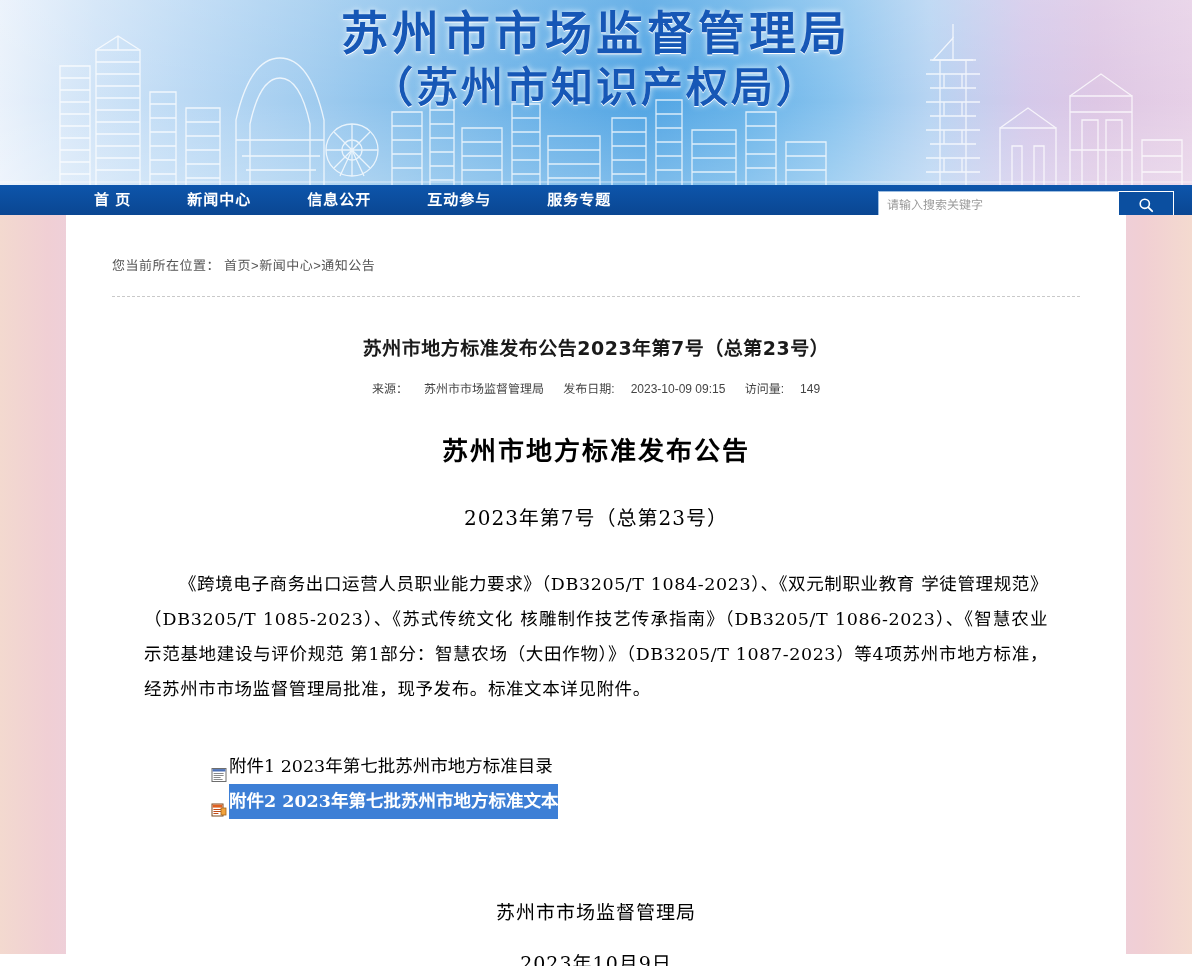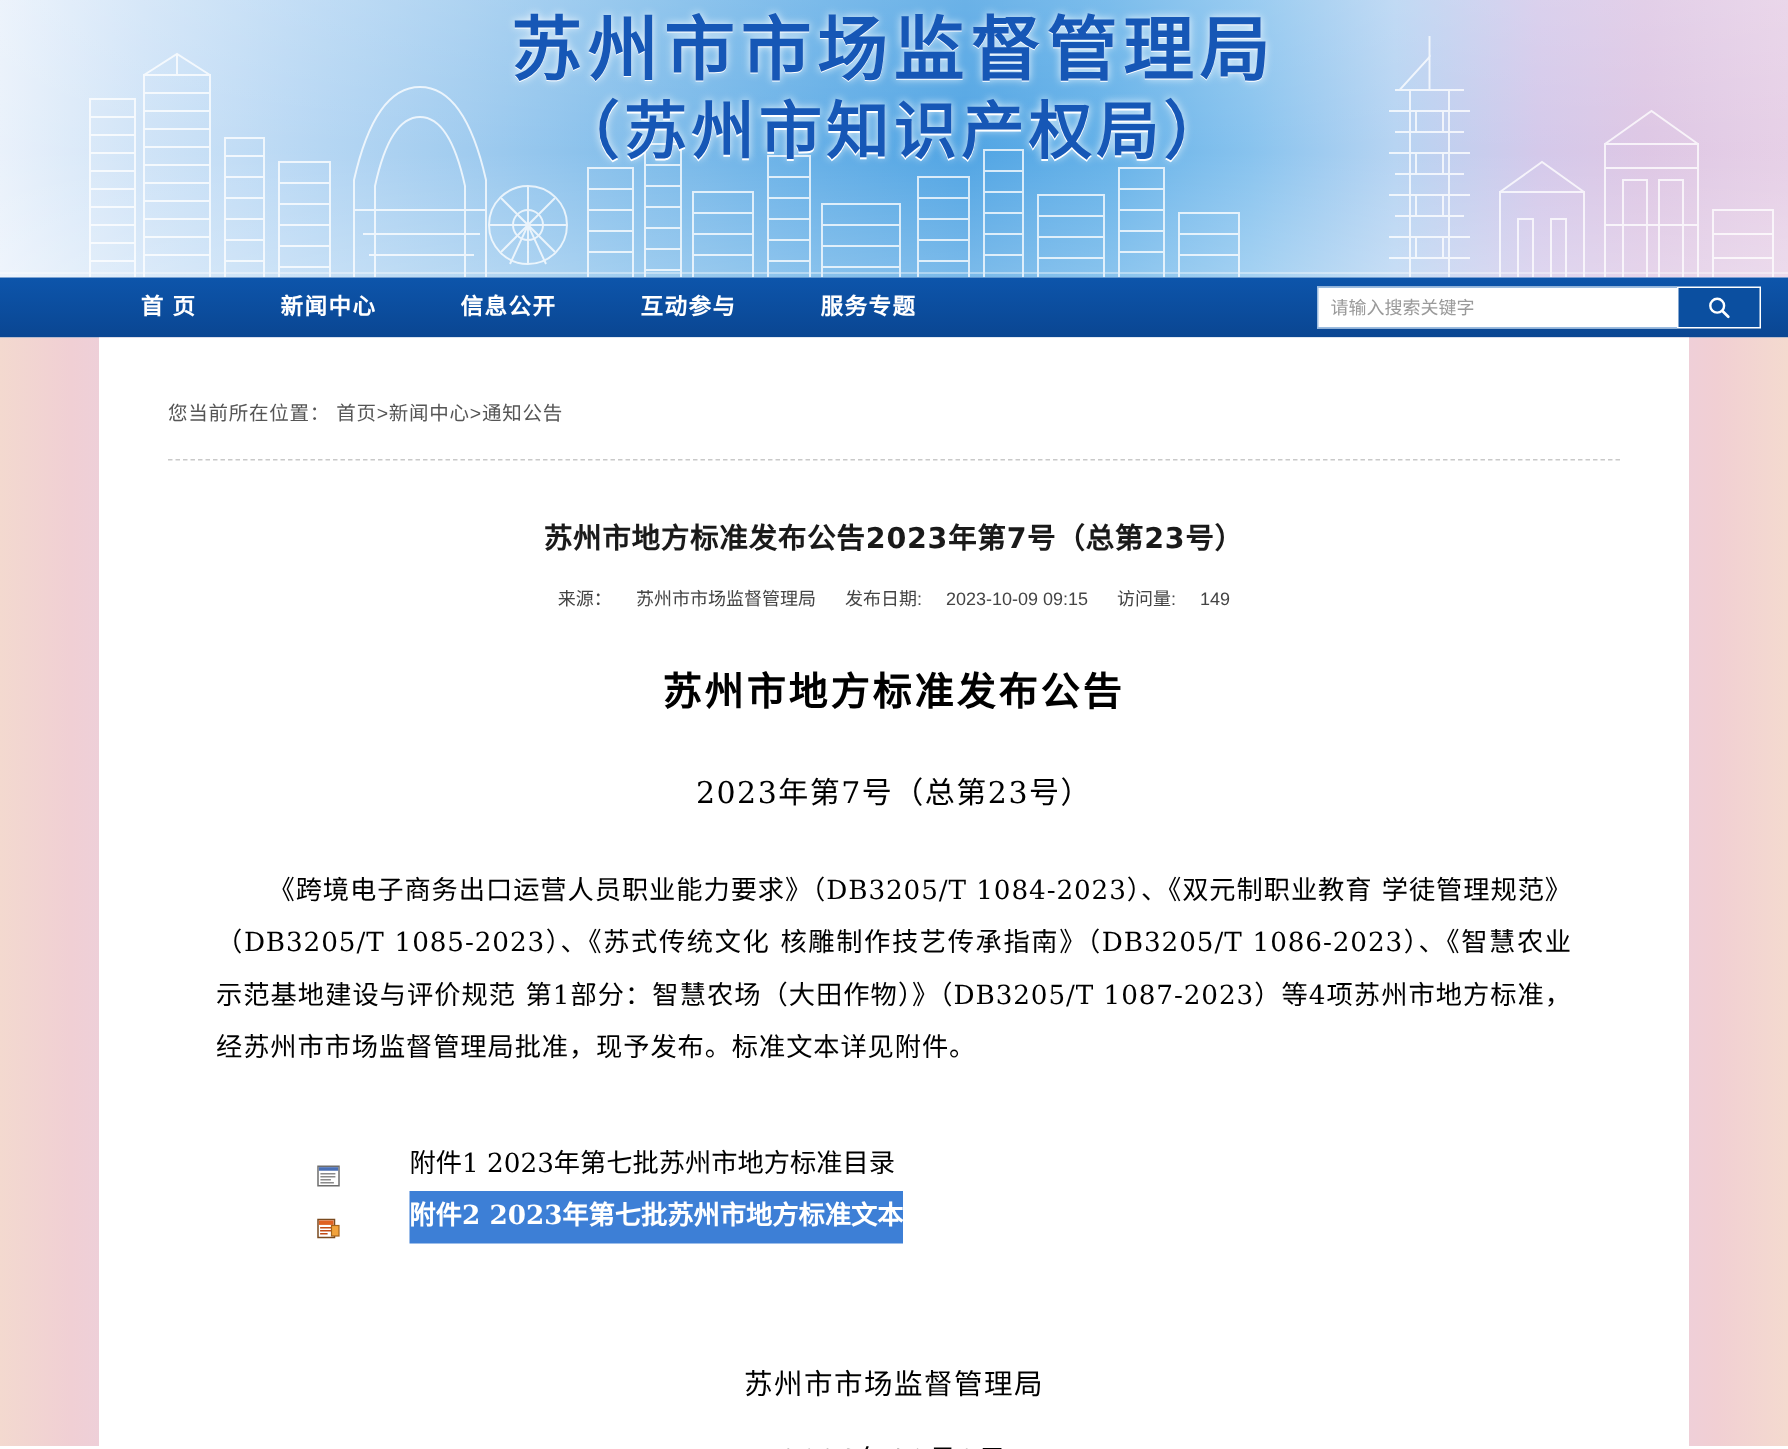--- a/index.html
+++ b/index.html
@@ -71,21 +71,21 @@
     font-weight: bold;
     letter-spacing: 3px;
     color: #1657b6;
     text-shadow: 0 1px 0 #ffffff, 0 0 6px rgba(255,255,255,0.85);
     line-height: 1.2;
     margin-top: 2px;
   }
 
   
   .navbar {
-    height: 40px;
+    height: 30px;
     background: #0b4fa0;
     background: linear-gradient(180deg, #0d55ab 0%, #0a4692 100%);
     display: flex;
     align-items: center;
     position: relative;
   }
   .nav-items {
     display: flex;
     align-items: center;
     margin-left: 66px;
@@ -225,21 +225,21 @@
   }
   .attach-icon {
     width: 16px;
     height: 16px;
     margin-right: 2px;
     flex: 0 0 auto;
     display: inline-block;
     position: relative;
     top: 1px;
   }
-  .attach-text { white-space: nowrap; margin-left: 44px; }
+  .attach-text { white-space: nowrap; }
   .attach-row.selected .attach-text {
     background: #3d7fd6;
     color: #ffffff;
     font-weight: bold;
   }
   .attach-row.selected { font-weight: bold; }
 
   .doc-signature {
     font-family: "DejaVu Serif", "Liberation Serif", serif;
     font-size: 19px;

